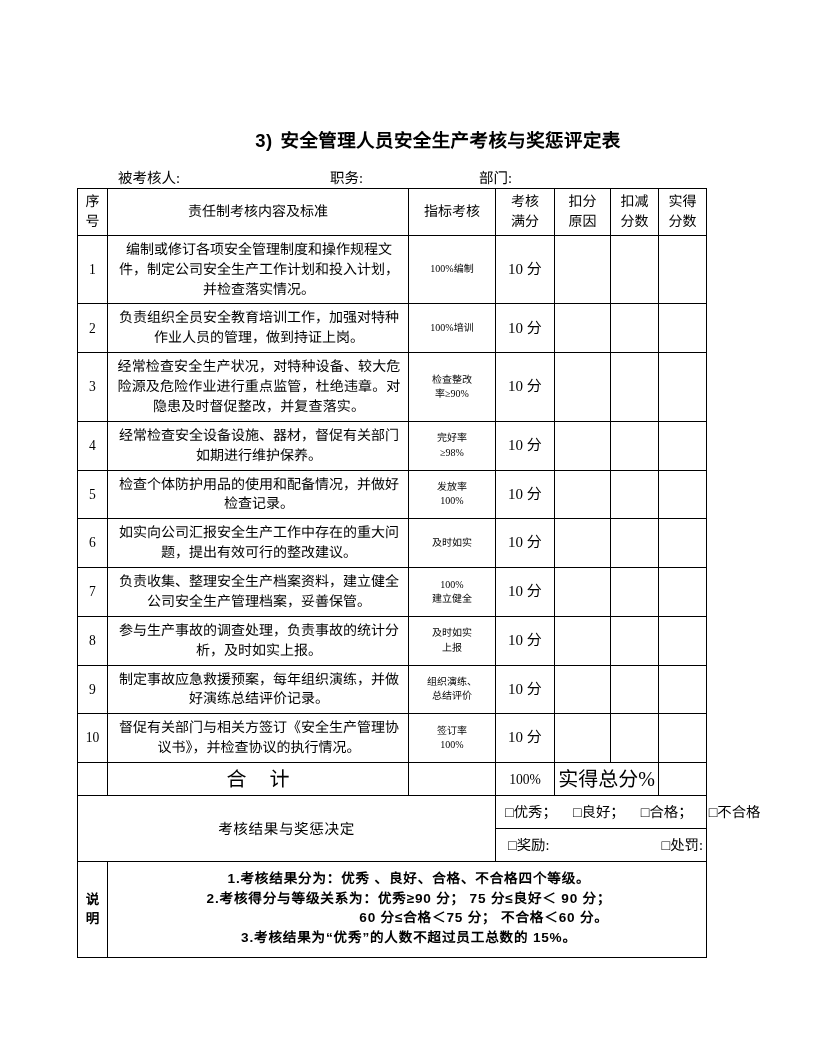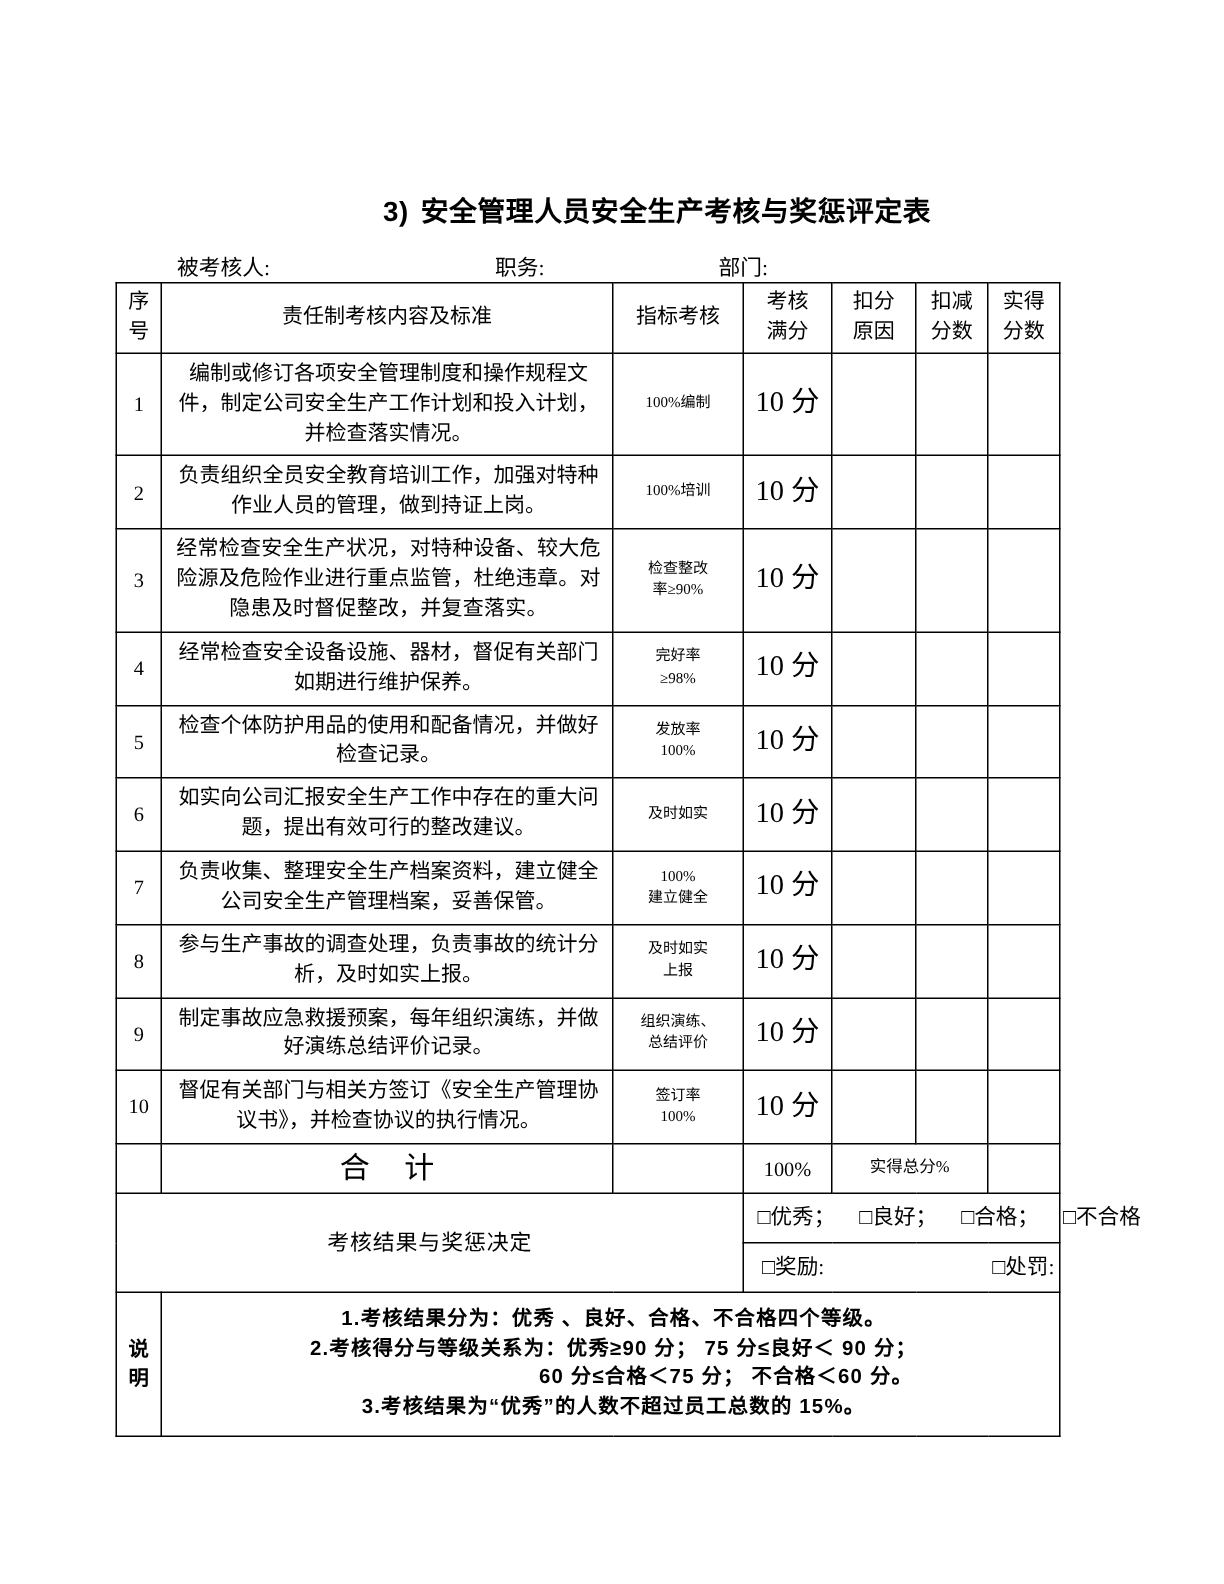--- a/index.html
+++ b/index.html
@@ -99,35 +99,35 @@
     text-justify: inter-ideograph;
   }
   .cell-content.just-two { letter-spacing: 0.15px; }
   .cell-target {
     font-size: 10px;
     line-height: 1.45;
     white-space: pre-line;
     padding: 2px 2px !important;
   }
   .cell-full {
-    font-size: 19px;
+    font-size: 15px;
     white-space: nowrap;
   }
   .cell-blank { }
 
   .row-total td { height: 28px; }
   .total-label {
     text-align: center;
     font-size: 20px;
     letter-spacing: 9px;
     text-indent: 9px;
     padding: 2px 0 !important;
   }
   .total-pct { font-size: 13.6px; }
-  .total-score { font-size: 11px; }
+  .total-score { font-size: 20px; }
 
   .result-label {
     font-size: 14.6px;
     text-align: center;
     letter-spacing: 0.6px;
   }
   .result-opts {
     text-align: left;
     padding: 5px 0 5px 9px !important;
     font-size: 14.4px;

